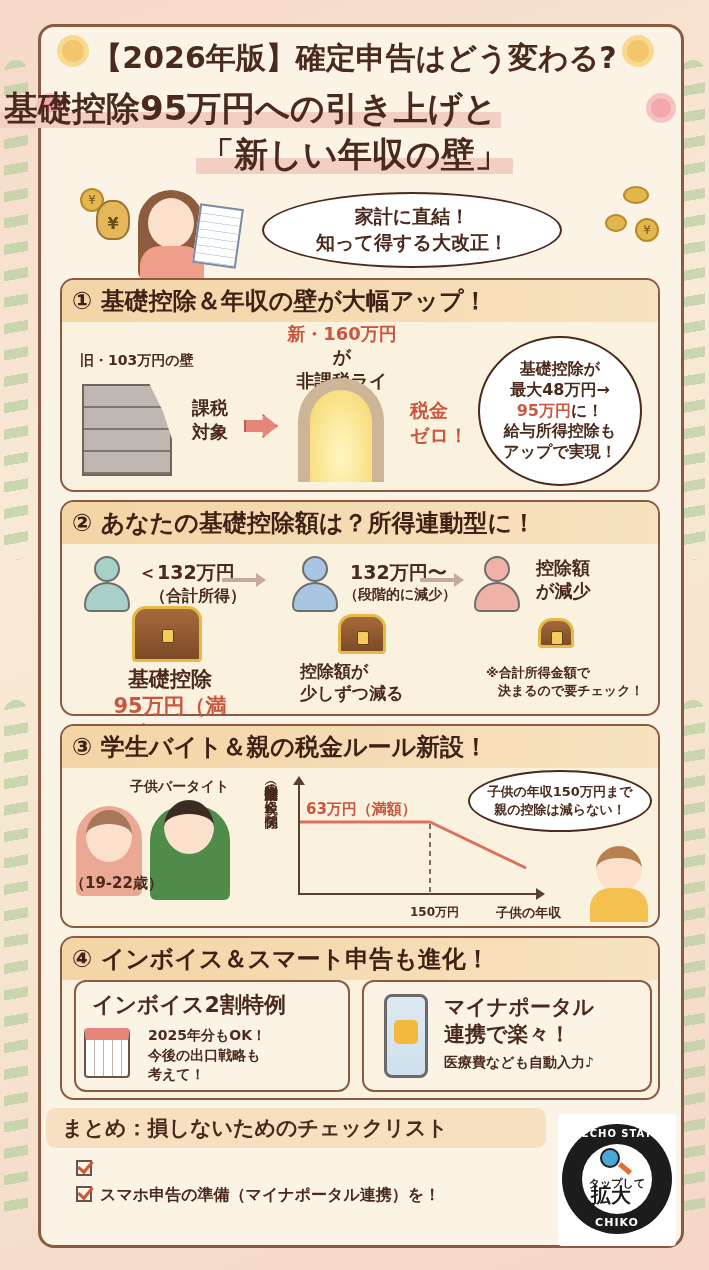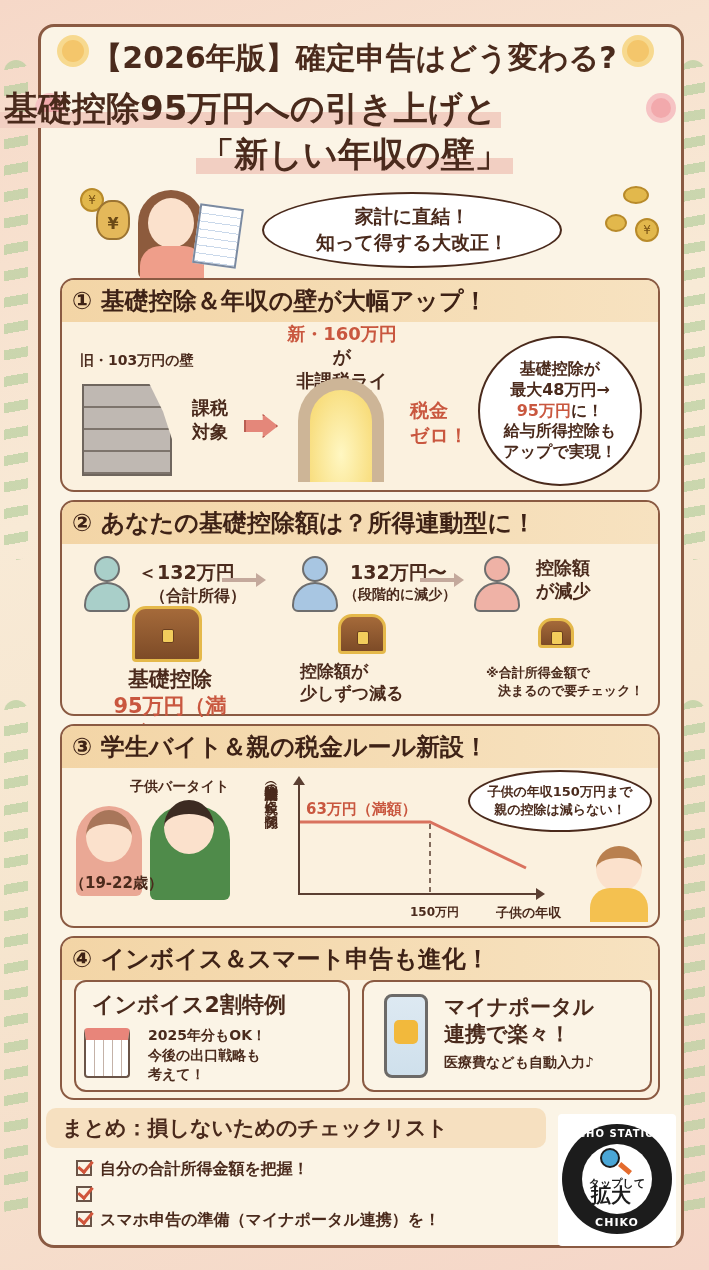--- a/index.html
+++ b/index.html
@@ -179,27 +179,26 @@
 <div class="abs" style="left:394px;top:1020px;width:24px;height:24px;background:#f2b93c;border-radius:5px"></div>
 <div class="abs bold" style="left:444px;top:994px;font-size:21px;line-height:1.3">
   <div>マイナポータル</div>
   <div>連携で楽々！</div>
 </div>
 <div class="abs bold" style="left:444px;top:1054px;font-size:14px">医療費なども自動入力♪</div>
 
 <div class="abs" style="left:46px;top:1108px;width:500px;height:40px;background:#f6e0c0;border-radius:10px"></div>
 <div class="abs bold" style="left:62px;top:1114px;font-size:21px">まとめ：損しないためのチェックリスト</div>
 <div class="abs bold" style="left:76px;top:1156px;font-size:16px;line-height:1.6">
-  <div><span class="check"></span><span>自分の合計所得金額を把握！</span></div>
   <div><span class="check"></span></div>
   <div><span class="check"></span><span>スマホ申告の準備（マイナポータル連携）を！</span></div>
 </div>
 
 <div class="abs" style="left:558px;top:1114px;width:118px;height:132px;background:#fff;border-radius:4px">
   <div class="abs" style="left:4px;top:10px;width:110px;height:110px;border-radius:50%;background:#1c1c1c"></div>
   <div class="abs" style="left:24px;top:30px;width:70px;height:70px;border-radius:50%;background:#fff"></div>
-  <div class="abs bold" style="left:0;width:118px;top:14px;text-align:center;color:#fff;font-size:10px;letter-spacing:1px">ECHO STATION</div>
+  <div class="abs bold" style="left:0;width:118px;top:14px;text-align:right;color:#fff;font-size:10px;letter-spacing:1px">ECHO STATION</div>
   <div class="abs" style="left:42px;top:34px;width:20px;height:20px;border-radius:50%;background:#4aa6d6;border:2px solid #1c1c1c"></div>
   <div class="abs" style="left:60px;top:52px;width:14px;height:5px;background:#e46c2e;transform:rotate(40deg)"></div>
   <div class="abs bold" style="left:0;width:118px;top:62px;text-align:center;font-size:11px;color:#1c1c1c">タップして</div>
   <div class="abs bold" style="left:0;width:106px;top:68px;text-align:center;font-size:20px;color:#1c1c1c">拡大</div>
   <div class="abs bold" style="left:0;width:118px;top:102px;text-align:center;color:#fff;font-size:11px;letter-spacing:1px">CHIKO</div>
 </div>
 
 </body></html>

